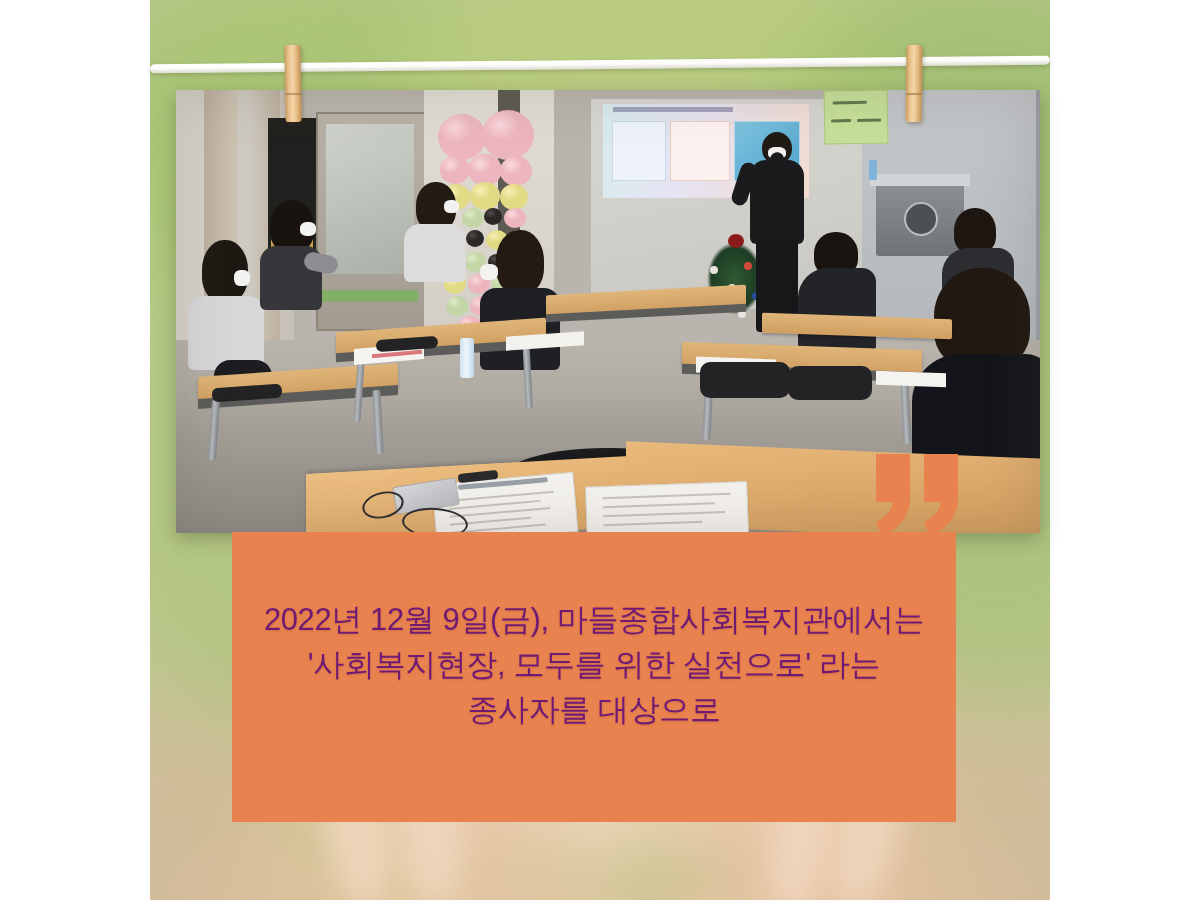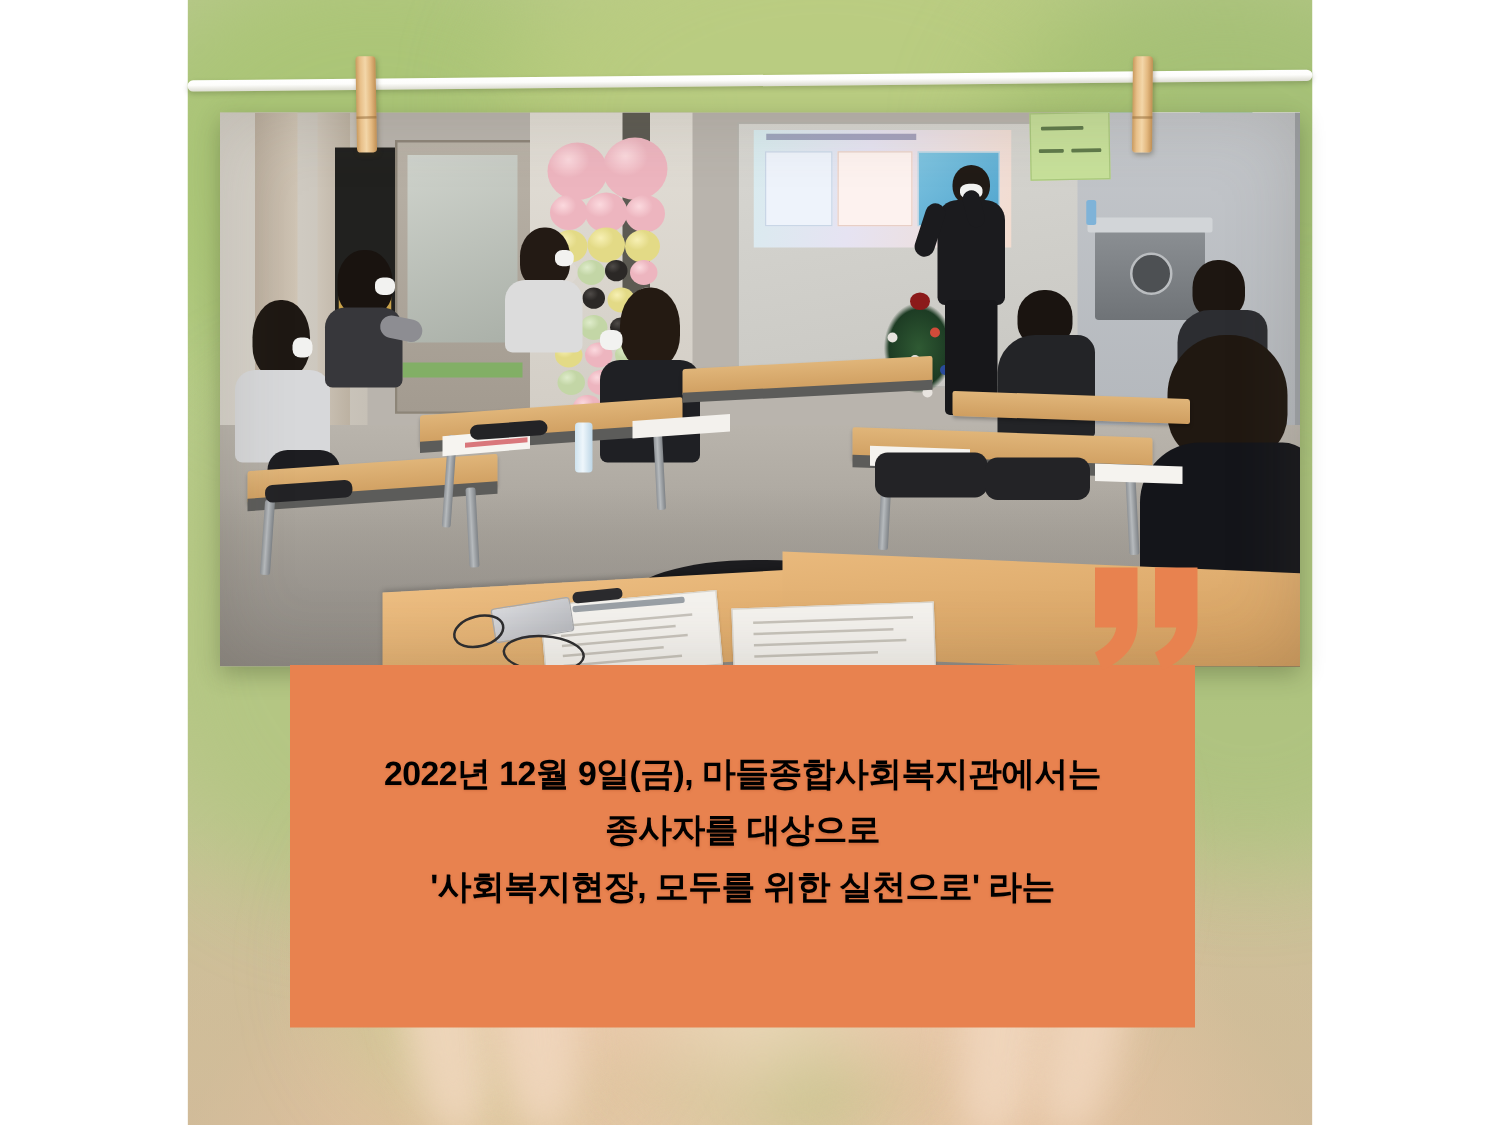--- a/index.html
+++ b/index.html
@@ -152,22 +152,22 @@
   
   .ph-vig{left:0;top:0;width:864px;height:443px;box-shadow:inset 0 0 60px rgba(90,80,70,.22);pointer-events:none;}
 
   
   .quote{position:absolute;left:874px;top:452px;width:88px;height:86px;z-index:8;}
 
   
   .caption{position:absolute;left:232px;top:532px;width:724px;height:290px;background:#e8824f;z-index:7;
      display:flex;align-items:center;justify-content:center;}
   .caption-inner{width:100%;text-align:center;padding-bottom:26px;}
-  .cap-line{color:#000000;font-size:27px;line-height:45px;letter-spacing:-0.4px;white-space:nowrap;
-     text-shadow:0 1px 2px rgba(150,60,20,.25);font-weight:bold;}
+  .cap-line{color:#701a75;font-size:31px;line-height:45px;letter-spacing:-0.4px;white-space:nowrap;
+     text-shadow:0 1px 2px rgba(150,60,20,.25);}
 </style>
 </head>
 <body>
 
 <div class="stage">
 
   <div class="bg">
     <div class="bg-base"></div>
     <div class="bg-blob b1"></div>
     <div class="bg-blob b2"></div>
@@ -418,18 +418,18 @@
   <div class="quote">
     <svg width="88" height="86" viewBox="0 0 88 86" xmlns="http://www.w3.org/2000/svg" aria-hidden="true">
       <path d="M2 2 H36 V46 C36 64 26 76 8 84 L2 70 C12 65 18 58 19 50 H2 Z" fill="#e8824f"></path>
       <path d="M50 2 H84 V46 C84 64 74 76 56 84 L50 70 C60 65 66 58 67 50 H50 Z" fill="#e8824f"></path>
     </svg>
   </div>
 
   <div class="caption">
     <div class="caption-inner">
       <div class="cap-line">2022년 12월 9일(금), 마들종합사회복지관에서는</div>
+      <div class="cap-line">'사회복지현장, 모두를 위한 실천으로' 라는</div>
       <div class="cap-line">종사자를 대상으로</div>
-      <div class="cap-line">'사회복지현장, 모두를 위한 실천으로' 라는</div>
     </div>
   </div>
 
 </div>
 
 </body></html>

